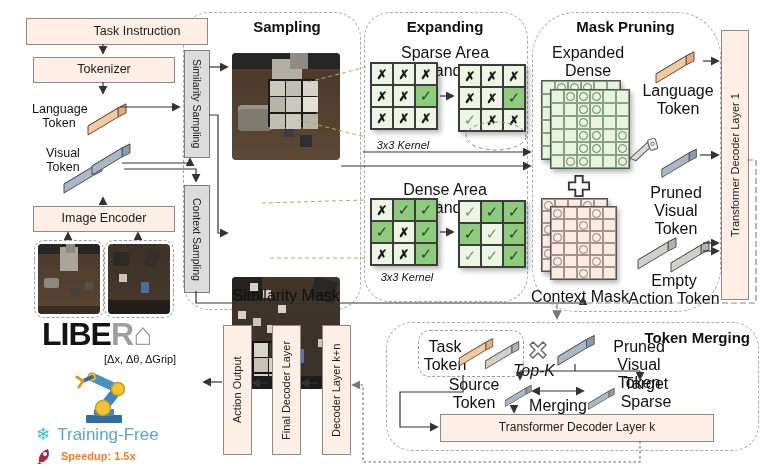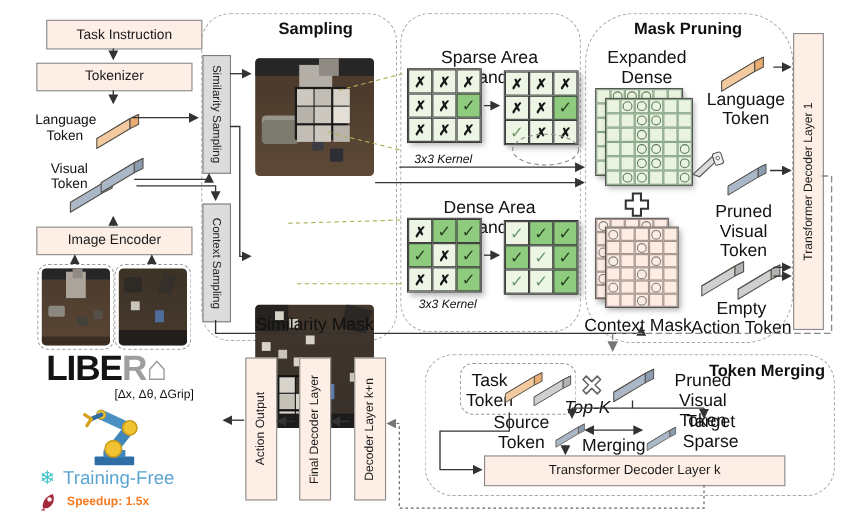--- a/index.html
+++ b/index.html
@@ -47,21 +47,21 @@
   .overlay{position:absolute;left:0;top:0;z-index:6;pointer-events:none;}
   .logo{position:absolute;font-weight:bold;font-size:32px;letter-spacing:-1px;z-index:3;}
   .logo .blk{color:#141414;} .logo .gry{color:#9e9e9e;}
   .brand-line{position:absolute;display:flex;align-items:center;gap:7px;z-index:3;}
 </style>
 </head>
 <body>
 
 <div class="canvas">
 
-  <div class="pbox" style="left:42px;top:18px;width:140px;height:25px;">
+  <div class="pbox" style="left:26px;top:18px;width:140px;height:25px;padding-left:40px;">
       <span>Task Instruction</span>
     </div>
   <div class="pbox" style="left:33px;top:57px;width:140px;height:24px;">
       <span>Tokenizer</span>
     </div>
 
   <div class="lbl" style="left:32px;top:102px;width:54px;font-size:12.5px;">Language Token</div>
   <svg class="bar orange" style="left:84px;top:96px;" width="48" height="44" viewBox="0 0 48 44">
     <polygon class="t" points="4,30 34,12 42,8 12,26"></polygon>
       <polygon class="e" points="34,12 34,21 42,17 42,8"></polygon>
@@ -186,20 +186,21 @@
         <i style="background:#3a332c;"></i>
       <i style="background:#d8d4cc;"></i>
         <i style="background:#c6c2b8;"></i>
         <i style="background:#d8d4cc;"></i>
     </div>
     <div class="abs" style="left:0;bottom:0;width:100%;height:13px;background:#1e1c1a;"></div>
   </div>
   <div class="lbl" style="left:232px;top:287px;width:108px;">Similarity Mask</div>
 
   <div class="panel" style="left:364px;top:12px;width:162px;height:288px;"></div>
+  <div class="sec-title" style="left:364px;top:18px;width:162px;">Expanding</div>
   <div class="lbl" style="left:364px;top:44px;width:162px;">Sparse Area Expanding</div>
   <div class="grid3" style="left:370px;top:62px;">
       <span class="gcell g-x">✗</span>
       <span class="gcell g-x">✗</span>
       <span class="gcell g-x">✗</span>
       <span class="gcell g-x">✗</span>
       <span class="gcell g-x">✗</span>
       <span class="gcell g-strong">✓</span>
       <span class="gcell g-x">✗</span>
       <span class="gcell g-x">✗</span>

